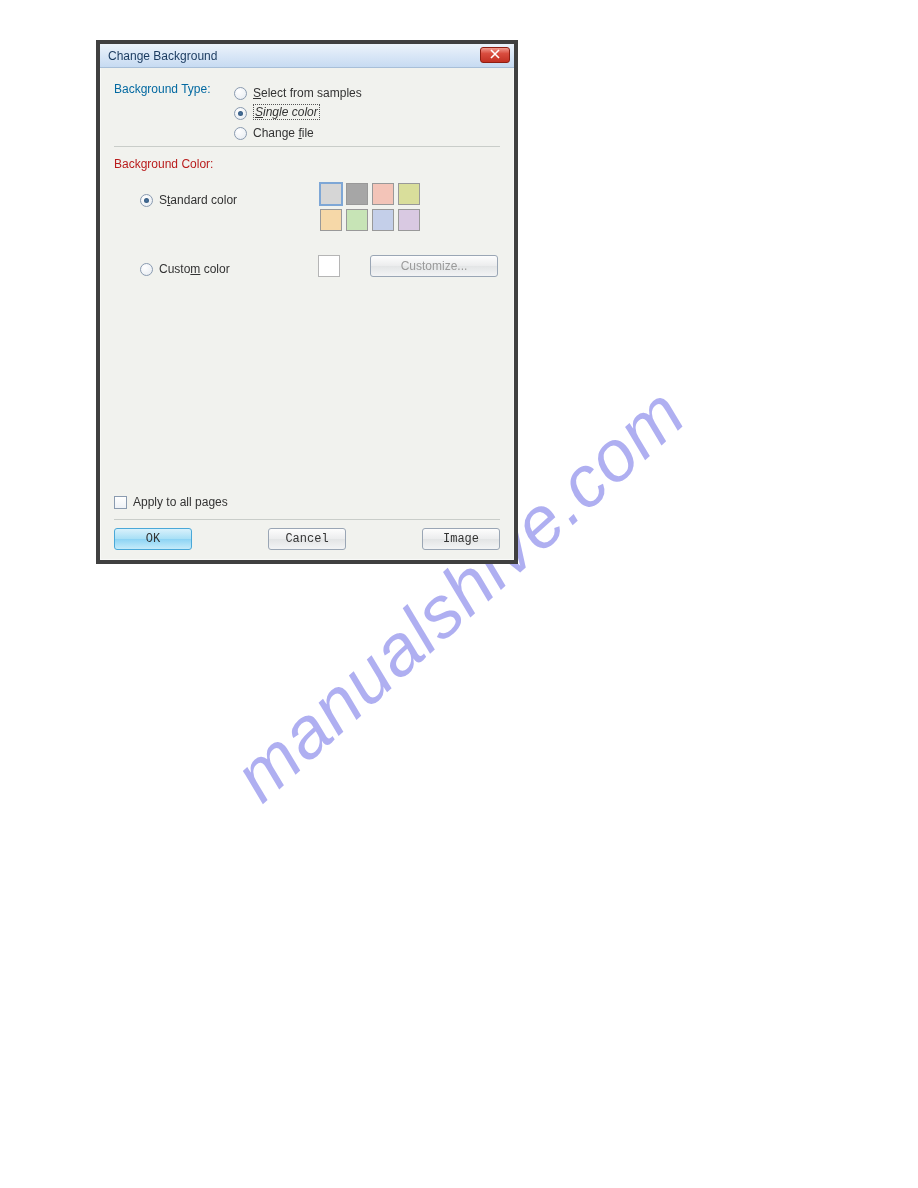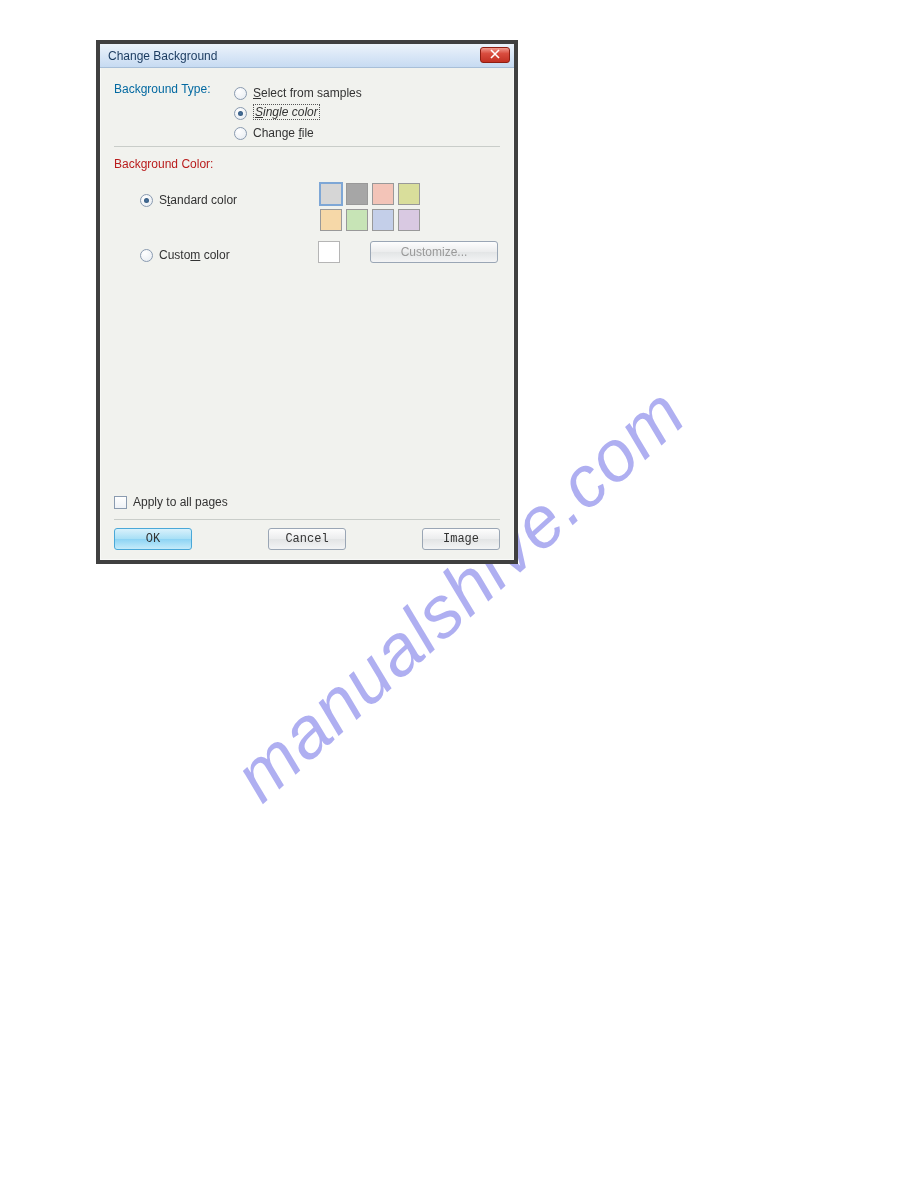--- a/index.html
+++ b/index.html
@@ -216,21 +216,21 @@
             <div class="swatch" style="background: rgb(243, 196, 184);"></div>
             <div class="swatch" style="background: rgb(217, 222, 155);"></div>
             <div class="swatch" style="background: rgb(246, 216, 168);"></div>
             <div class="swatch" style="background: rgb(199, 228, 182);"></div>
             <div class="swatch" style="background: rgb(196, 207, 233);"></div>
             <div class="swatch" style="background: rgb(217, 201, 226);"></div>
           </div>
       </div>
     </div>
 
-    <div class="color-area" style="margin-top:8px;align-items:center;">
+    <div class="color-area" style="margin-top:22px;align-items:center;">
       <div class="color-radios">
         <div class="radio-line">
           <span class="radio"></span>
           <span class="radio-label"><span>Custo</span><span class="underline">m</span><span> color</span></span>
         </div>
       </div>
       <div class="color-right" style="display:flex;align-items:center;">
         <div class="custom-swatch"></div>
         <div class="custom-right">
           <div class="btn wide disabled">

